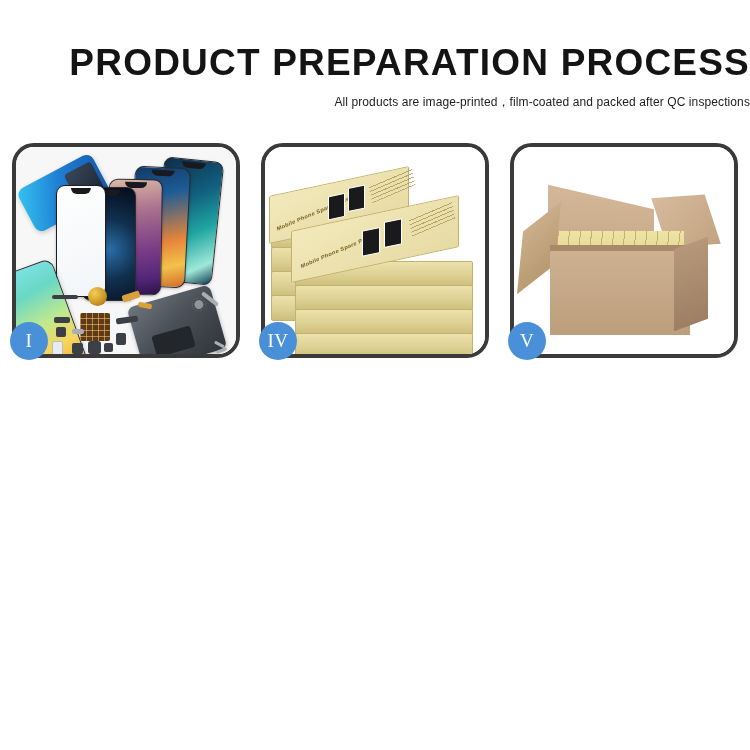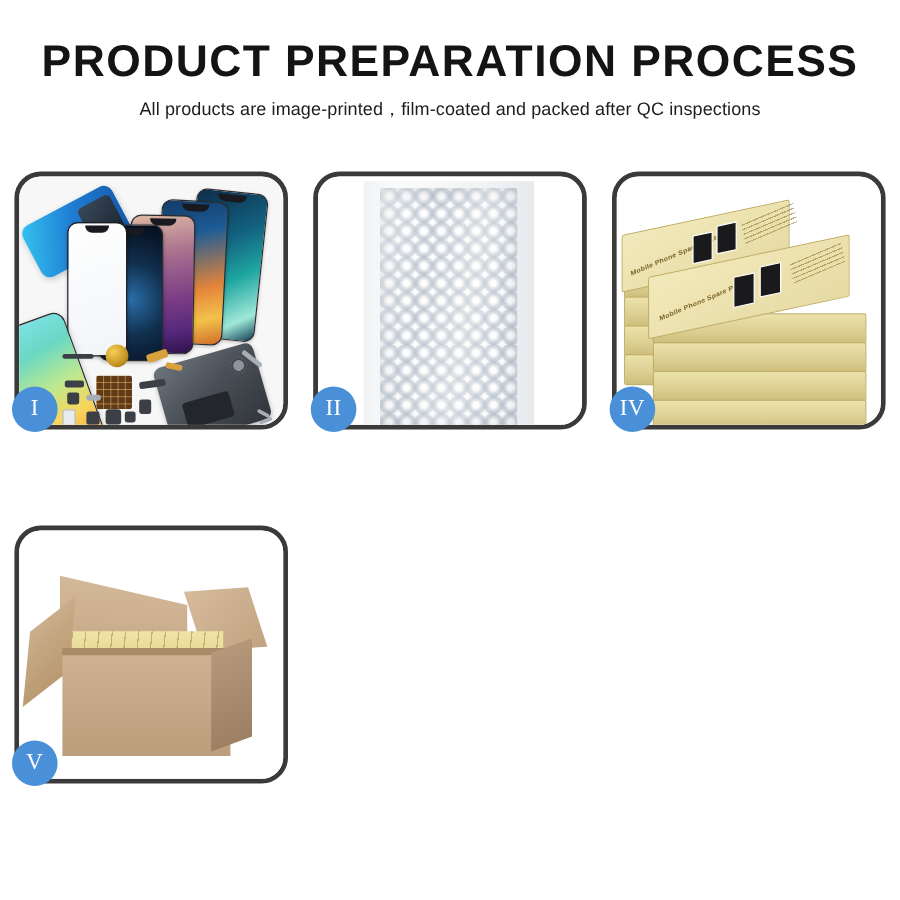--- a/index.html
+++ b/index.html
@@ -5,32 +5,32 @@
   html, body {
     margin: 0; padding: 0;
     width: 750px; height: 750px;
     background: #ffffff;
     font-family: "Liberation Sans", sans-serif;
     overflow: hidden;
   }
   .page { position: relative; width: 750px; height: 750px; background: #fff; }
 
   
-  .header { padding-top: 32px; text-align: center; }
+  .header { padding-top: 44px; text-align: right; }
   .title {
     font-size: 37px;
     font-weight: 700;
     letter-spacing: 1.2px;
     color: #141414;
     line-height: 1.05;
     white-space: nowrap;
   }
   .subtitle {
     margin-top: 11px;
-    font-size: 15px;
+    font-size: 12px;
     font-weight: 400;
     color: #1d1d1d;
     letter-spacing: .1px;
     white-space: nowrap;
   }
 
   
   .grid {
     position: absolute;
     left: 12px; top: 143px;
@@ -349,28 +349,20 @@
         <div class="part" style="left:56px; top:196px; width:11px; height:11px;"></div>
         <div class="part" style="left:72px; top:194px; width:13px; height:13px; border-radius:3px;"></div>
         <div class="part" style="left:88px; top:196px; width:9px; height:9px;"></div>
         <div class="part silver" style="left:184px; top:150px; width:20px; height:4px; transform:rotate(38deg);"></div>
         <div class="part silver" style="left:198px; top:196px; width:11px; height:3px; transform:rotate(28deg);"></div>
         <div class="part silver" style="left:200px; top:202px; width:11px; height:3px; transform:rotate(-22deg);"></div>
       </div>
       <div class="badge">I</div>
     </div>
 
-    <div class="panel">
-      <div class="panel-inner p2">
-        <div class="wrap-bg"></div>
-        <div class="bubbles"></div>
-        <div class="wrap-sheen"></div>
-      </div>
-      <div class="badge">II</div>
-    </div>
 
 
     <div class="panel">
       <div class="panel-inner p4">
         <div class="stack">
 
           <div class="sbox" style="left:2px;  top:58px;  width:110px;"></div>
           <div class="sbox" style="left:2px;  top:82px;  width:110px;"></div>
           <div class="sbox" style="left:2px;  top:106px; width:110px;"></div>
           <div class="sbox" style="left:2px;  top:130px; width:110px;"></div>

